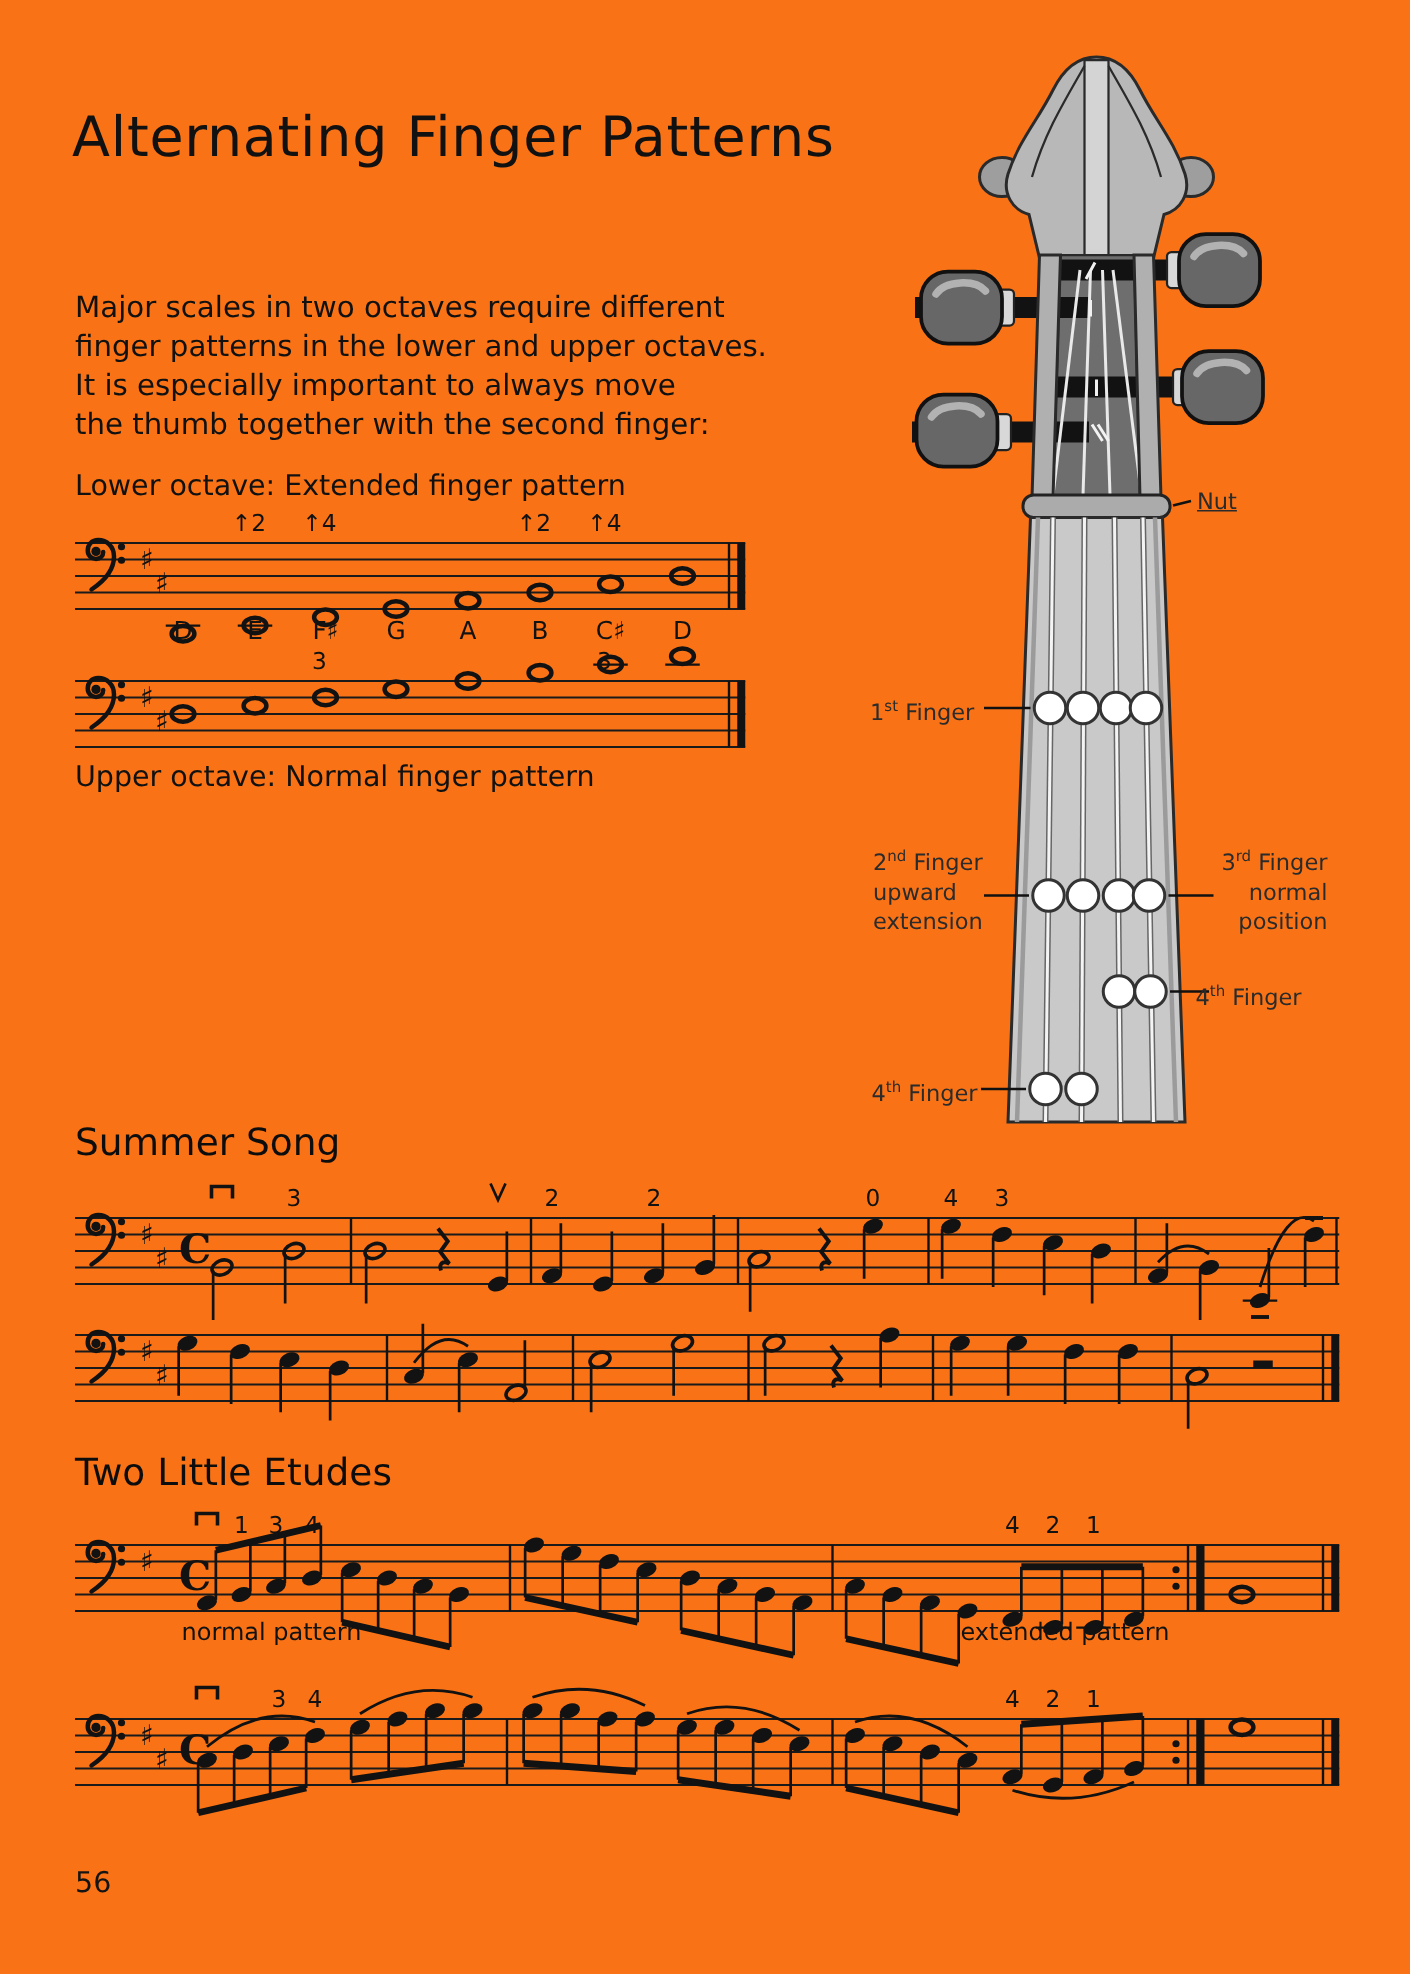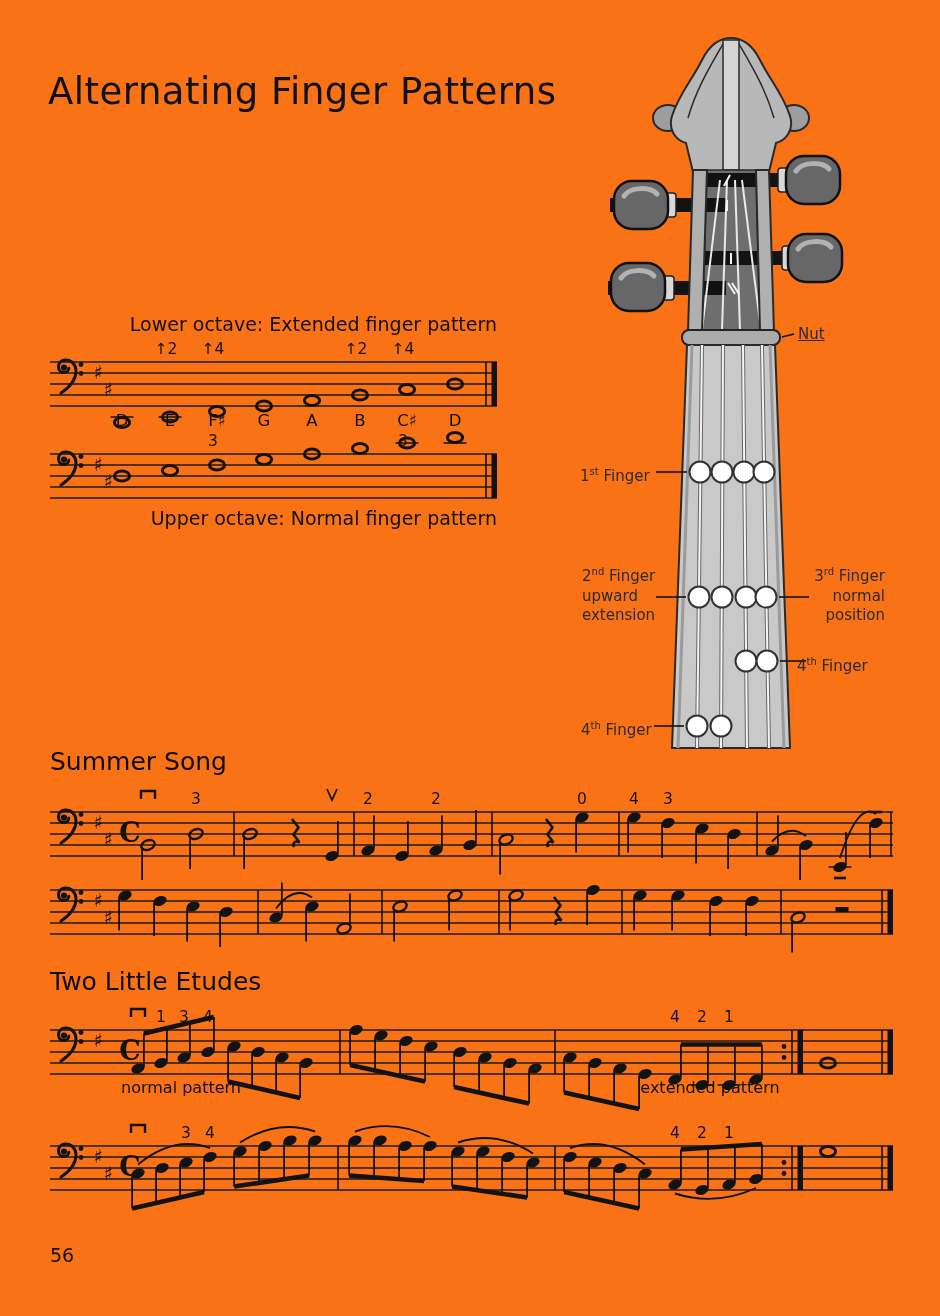--- a/index.html
+++ b/index.html
@@ -1,21 +1,21 @@
 <!DOCTYPE html>
 <html><head>
 <meta charset="utf-8">
 <style>
   html,body{margin:0;padding:0;background:#e8e8e8;}
   .page{position:relative;width:940px;height:1316px;background:#f97316;overflow:hidden;
         font-family:"DejaVu Sans","Liberation Sans",sans-serif;color:#141414;}
   .abs{position:absolute;}
   .title{left:48px;top:70px;font-size:37px;letter-spacing:.5px;color:#111;}
   .intro{left:50px;top:192px;font-size:19.5px;line-height:26px;color:#111;}
-  .caption{left:50px;width:447px;text-align:right;font-size:19px;color:#111;}
+  .caption{left:50px;width:447px;text-align:left;font-size:19px;color:#111;}
   #cap-lower{top:313px;}
   #cap-upper{top:507px;}
   .song-heading{left:50px;font-size:25px;color:#0d0d0d;text-align:right;}
   #head-summer{top:747px;}
   #head-etudes{top:967px;}
   .pagenum{left:50px;top:1244px;font-size:19px;}
   .sys{position:absolute;left:50px;}
   #sysA{top:336px;} #sysB{top:428px;} #sysC{top:786px;}
   #sysD{top:864px;} #sysE{top:1004px;} #sysF{top:1120px;}
   #cello{left:580px;top:30px;}
@@ -28,20 +28,26 @@
   #lbl-f4r{left:797px;top:652px;}
   #lbl-f4l{left:581px;top:716px;}
 </style>
 </head>
 <body>
 
 <div class="page">
 
   <div class="abs title">Alternating Finger Patterns</div>
 
+  <div class="abs intro">
+    <div>Major scales in two octaves require different</div>
+    <div>finger patterns in the lower and upper octaves.</div>
+    <div>It is especially important to always move</div>
+    <div>the thumb together with the second finger:</div>
+  </div>
 
   <div class="abs caption" id="cap-lower">Lower octave: Extended finger pattern</div>
   <svg class="sys" id="sysA" width="447" height="104" viewBox="0 0 447 104">
       <line x1="0" y1="26" x2="447" y2="26" stroke="#1a1a1a" stroke-width="1.4"></line>
       <line x1="0" y1="37" x2="447" y2="37" stroke="#1a1a1a" stroke-width="1.4"></line>
       <line x1="0" y1="48" x2="447" y2="48" stroke="#1a1a1a" stroke-width="1.4"></line>
       <line x1="0" y1="59" x2="447" y2="59" stroke="#1a1a1a" stroke-width="1.4"></line>
       <line x1="0" y1="70" x2="447" y2="70" stroke="#1a1a1a" stroke-width="1.4"></line>
       <g transform="translate(8,24)" fill="#121212">
         <path d="M3,33 C12,27 18,20 18,11 C18,4 13,0 7.5,0 C3.2,0 0.5,3 0.5,7 C0.5,10.4 3,12.6 6,12.6 C8.8,12.6 10.8,10.6 10.8,8" fill="none" stroke="#121212" stroke-width="3" stroke-linecap="round"></path>

